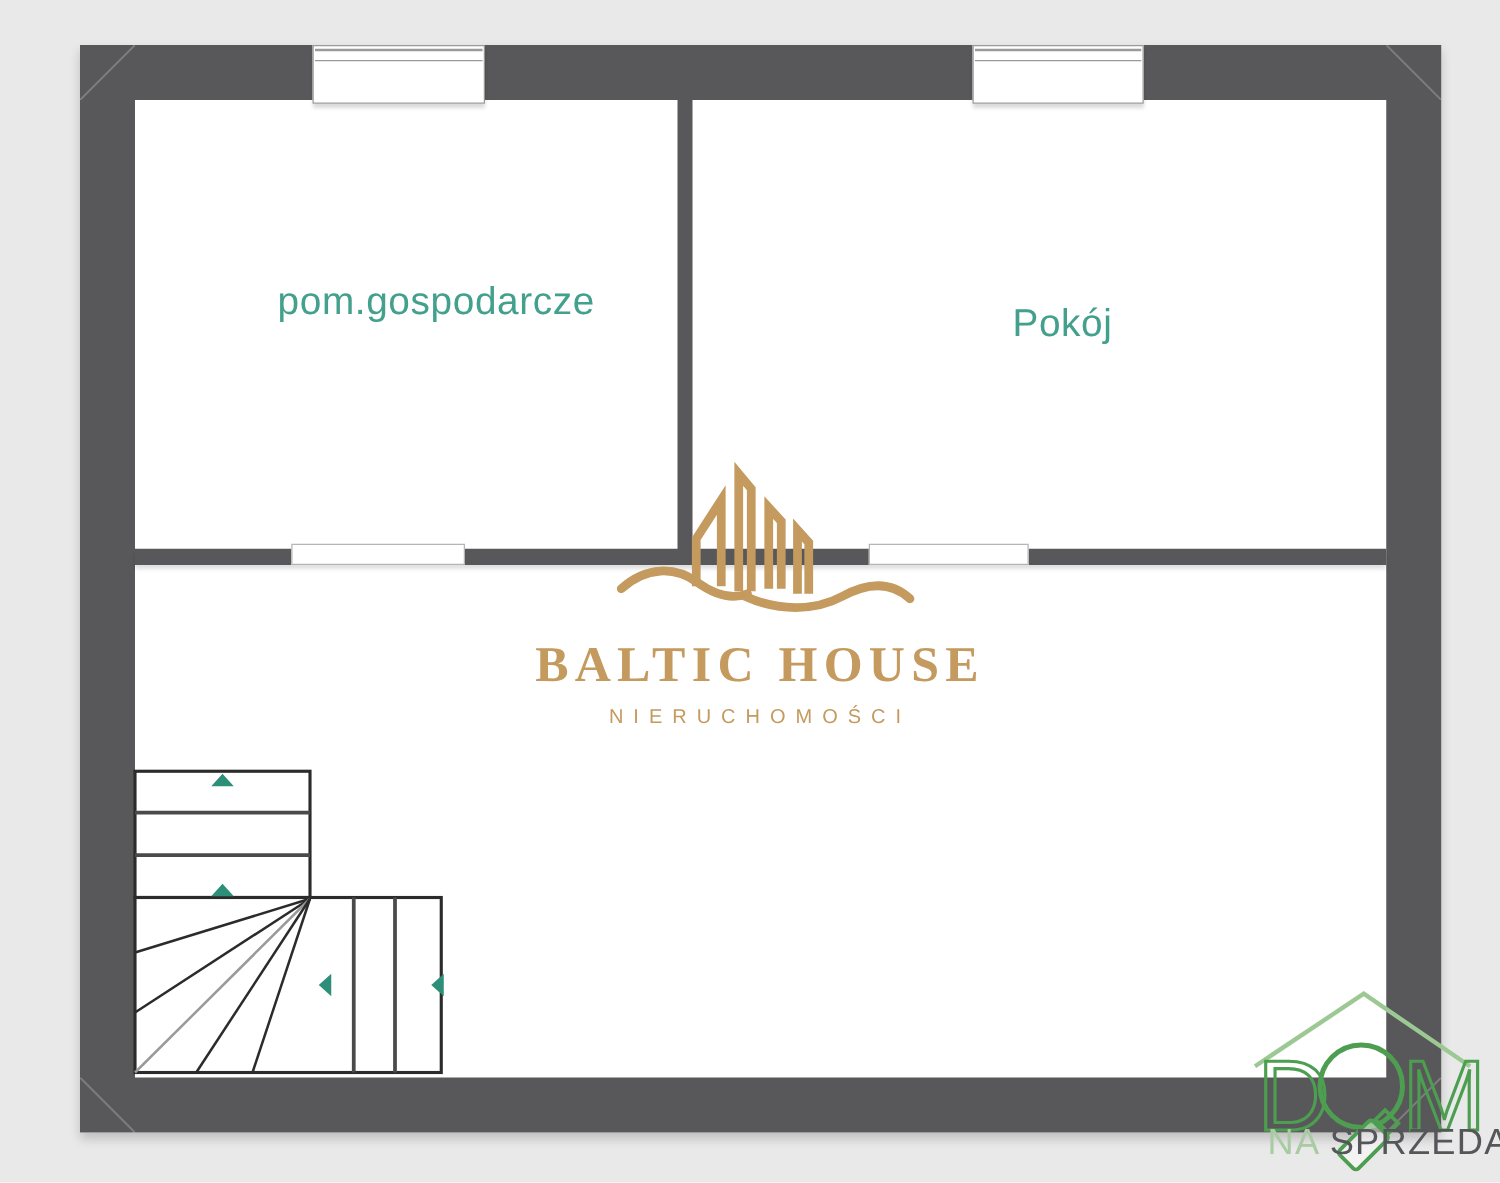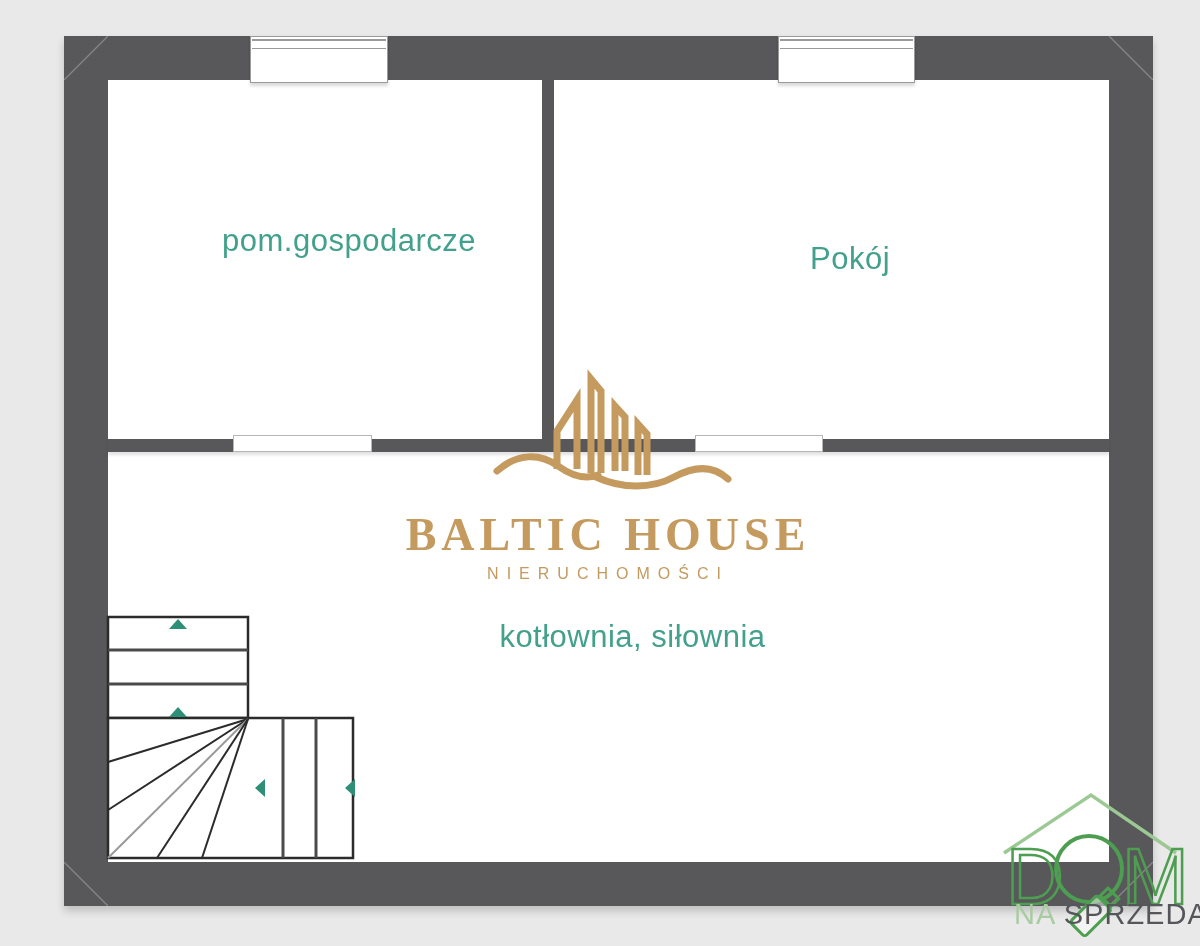--- a/index.html
+++ b/index.html
@@ -56,21 +56,21 @@
   }
   .label-utility{left:108px;width:434px;top:223px;}
   .label-pokoj{left:554px;width:544px;top:223px;margin-top:18px;}
   .label-boiler{left:108px;width:1001px;top:619px;}
 
   
   .brand-icon{position:absolute;left:480px;top:368px;}
   .brand-name{
     position:absolute;left:308px;width:600px;top:508px;text-align:center;
     font-family:"Liberation Serif",serif;font-weight:600;
-    font-size:46px;letter-spacing:5px;color:#c49a5f;
+    font-size:40px;letter-spacing:5px;color:#c49a5f;
   }
   .brand-tagline{
     position:absolute;left:308px;width:600px;top:565px;text-align:center;
     font-size:16px;letter-spacing:8px;color:#c49a5f;
   }
 
   
   .stairs-svg{position:absolute;left:100px;top:610px;}
 
   
@@ -123,21 +123,20 @@
     <line x1="248" y1="719" x2="202" y2="858" stroke="#2b2b2b" stroke-width="2"></line>
 
     <polygon points="169,629 187,629 178,619" fill="#2e8f79"></polygon>
     <polygon points="169,717 187,717 178,707" fill="#2e8f79"></polygon>
     <polygon points="265,779 265,797 255,788" fill="#2e8f79"></polygon>
     <polygon points="355,779 355,797 345,788" fill="#2e8f79"></polygon>
   </svg>
 
   <div class="room-label label-utility">pom.gospodarcze</div>
   <div class="room-label label-pokoj">Pokój</div>
-  <div class="room-label label-boiler">kotłownia, siłownia</div>
 
   <svg class="brand-icon" width="260" height="130" viewBox="480 368 260 130">
     <g fill="none" stroke="#c49a5f" stroke-width="7">
       <path d="M 557 469 L 557 431 L 577 400 L 577 469"></path>
       <path d="M 591 473 L 591 379 L 601 391 L 601 473"></path>
       <path d="M 615 471 L 615 406 L 625 417 L 625 471"></path>
       <path d="M 638 475 L 638 424 L 647 434 L 647 475"></path>
     </g>
     <g fill="none" stroke="#c49a5f" stroke-width="7" stroke-linecap="round">
       <path d="M 497 471 C 517 453 540 453 558 466 C 572 476 585 480 598 475"></path>

